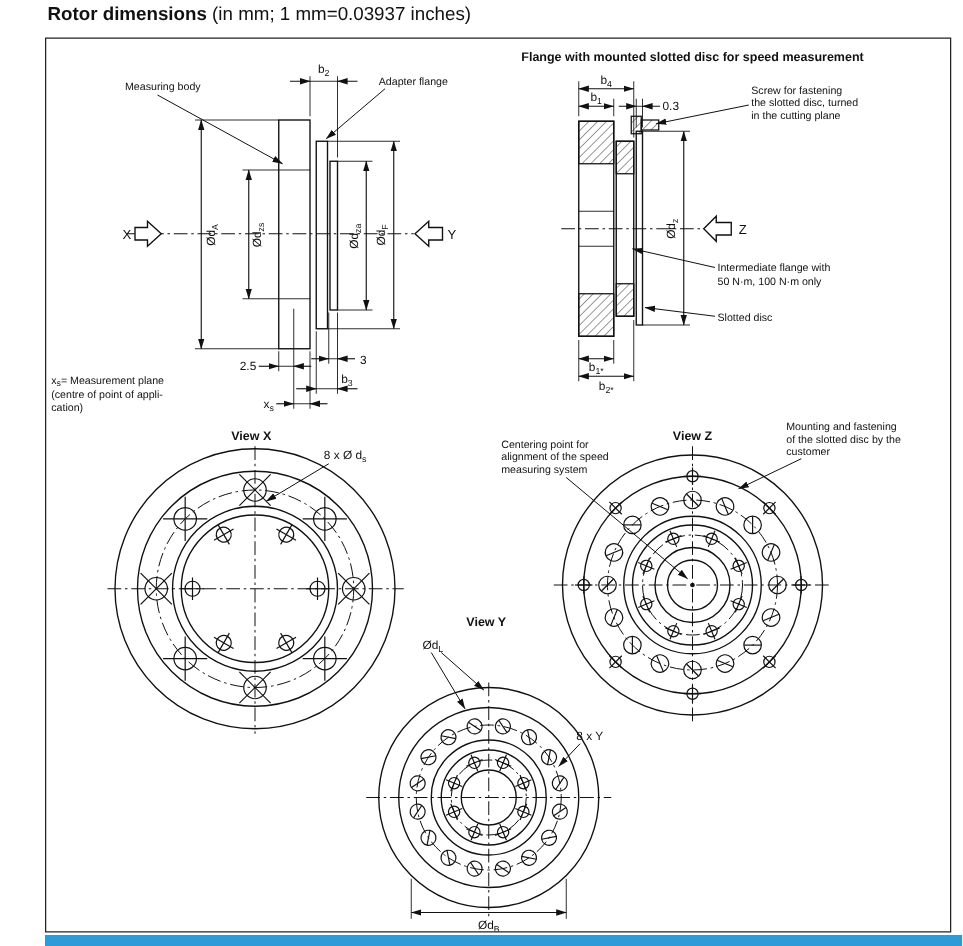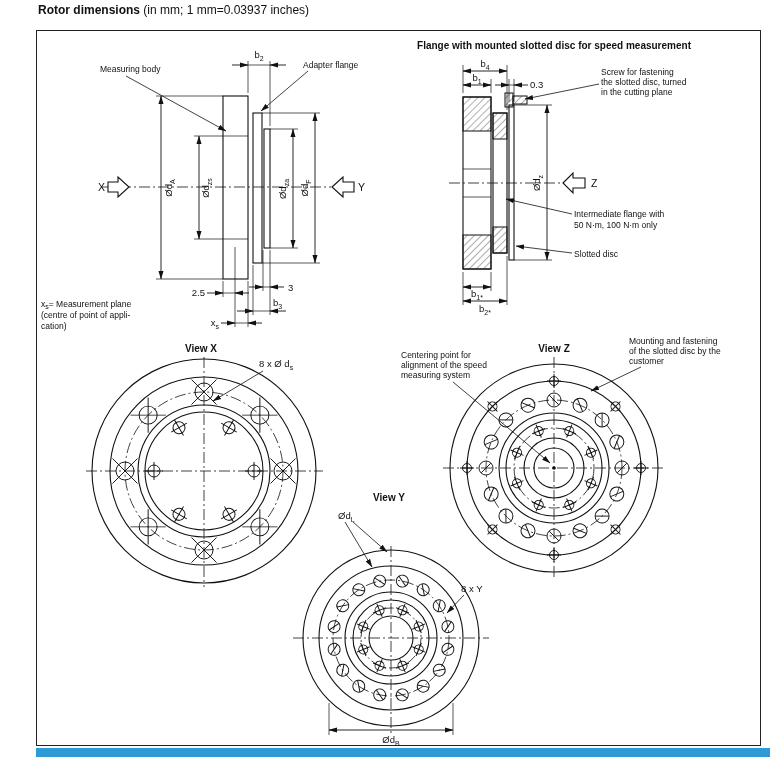--- a/index.html
+++ b/index.html
@@ -1,18 +1,18 @@
 <!DOCTYPE html>
 <html><head>
 <meta charset="utf-8">
 <style>
   html,body{margin:0;padding:0;}
   body{width:770px;height:757px;background:#fff;position:relative;
        font-family:"Liberation Sans",sans-serif;color:#111;}
-  .title{position:absolute;left:38px;top:3px;font-size:12px;white-space:pre;}
+  .title{position:absolute;left:38px;top:3px;font-size:15px;white-space:pre;}
   .title .b{font-weight:bold;}
   .frame{position:absolute;left:36px;top:30px;width:725px;height:716px;
          border:1px solid #222;box-sizing:border-box;background:#fff;}
   .bluebar{position:absolute;left:36px;top:748px;width:734px;height:9px;}
   svg{display:block;}
   text{fill:#111;}
   .lbl{font-size:8.5px;}
   .dimtxt{font-size:9.5px;}
   .sub{font-size:7px;}
   .vtitle{font-size:10px;font-weight:bold;}

